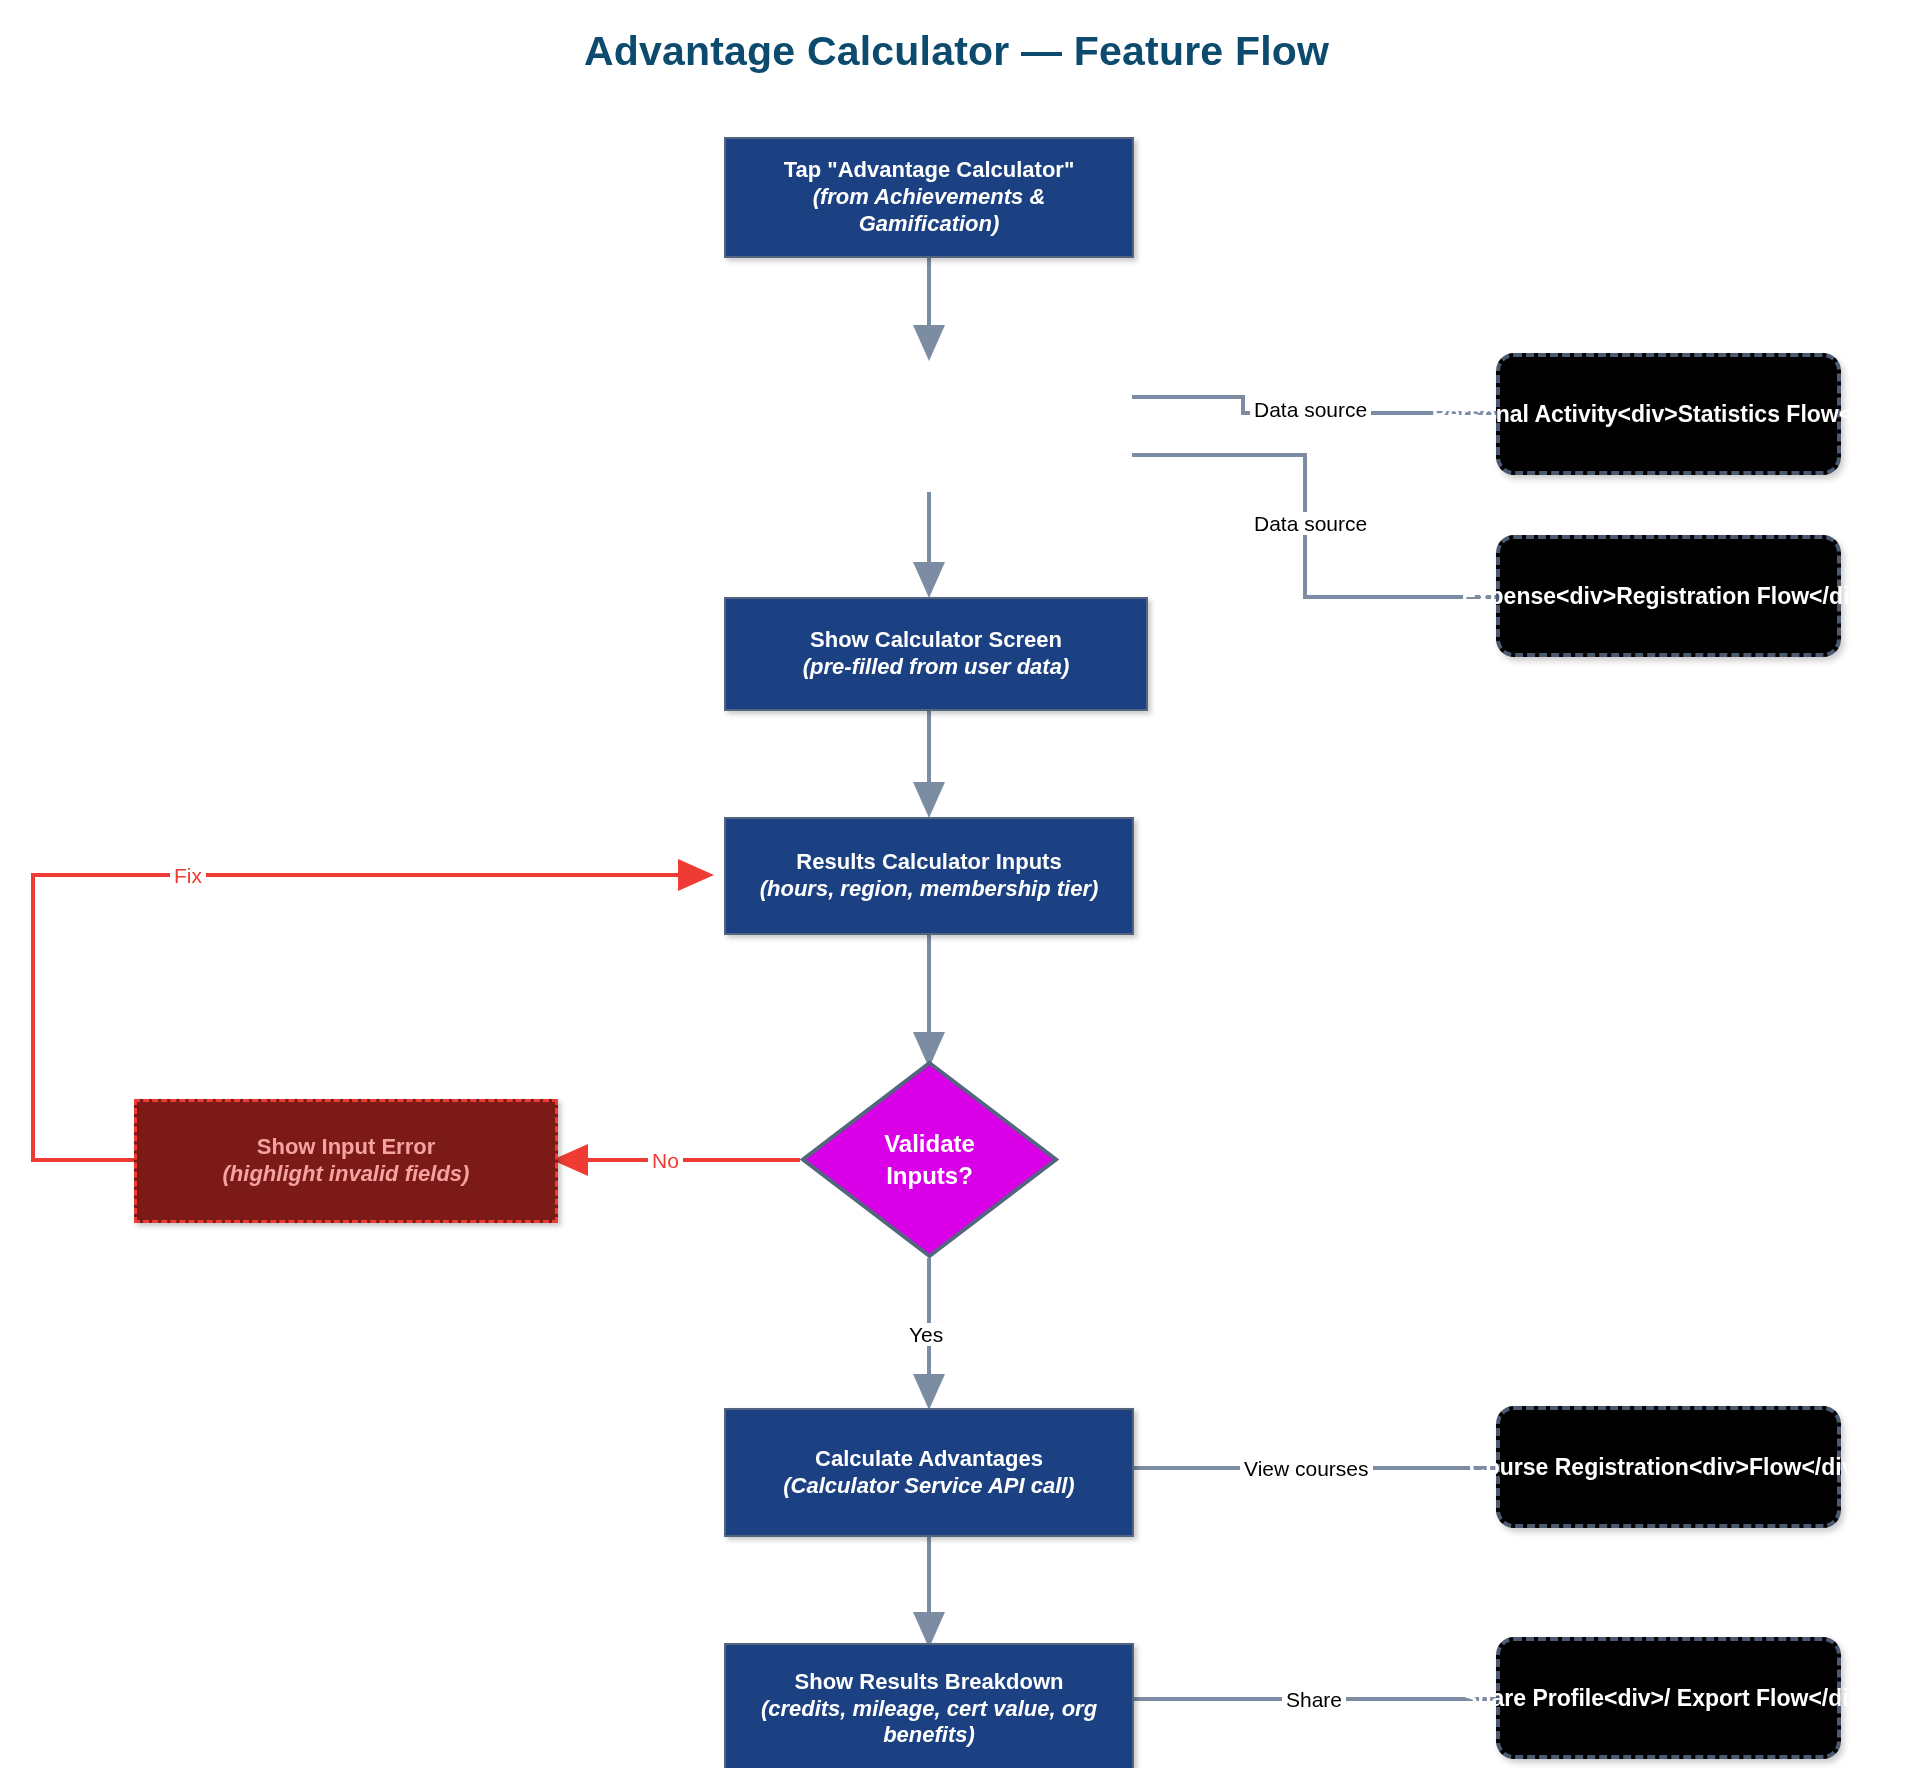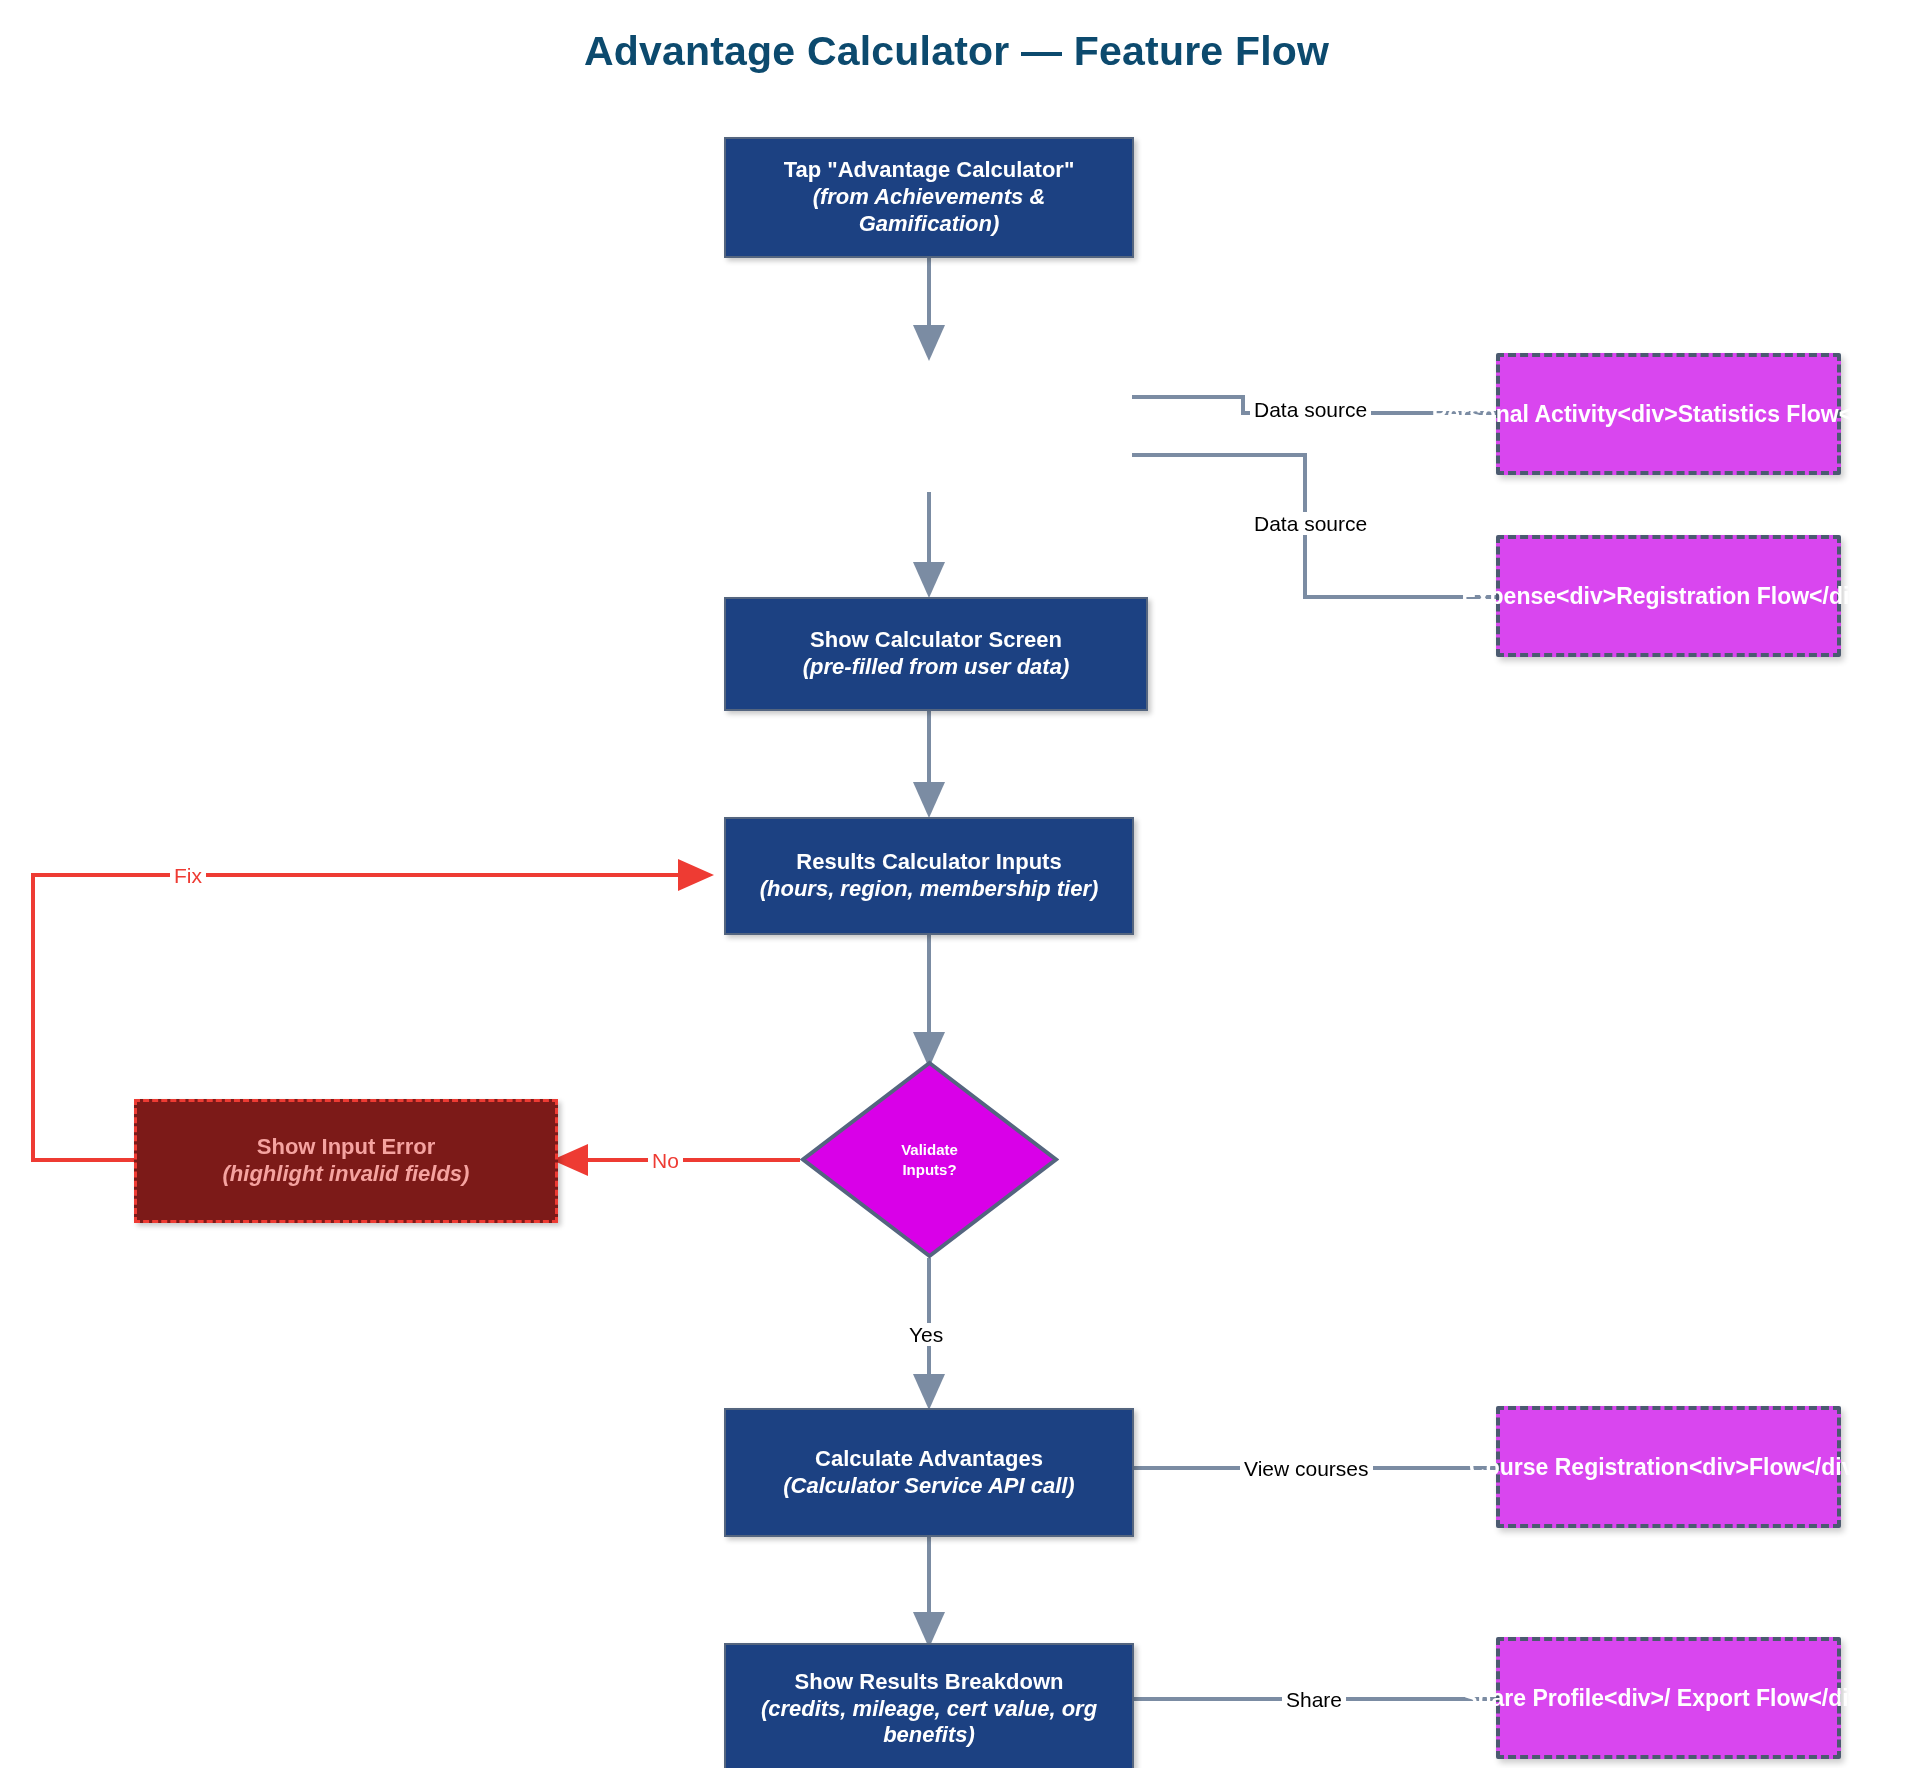--- a/index.html
+++ b/index.html
@@ -78,23 +78,23 @@
     white-space: nowrap;
   }
   .errbox .ln2 {
     font-size: 22px;
     font-weight: bold;
     font-style: italic;
     white-space: nowrap;
   }
   
   .extbox {
-    background: #d946ef;
+    background: #000000;
     border: 4px dashed #4B5A70;
-    border-radius: 2px;
+    border-radius: 18px;
     box-shadow: 3px 4px 6px rgba(0,0,0,0.20);
     color: #ffffff;
     font-size: 23px;
     font-weight: bold;
     white-space: nowrap;
     overflow: visible;
     padding: 0;
   }
   
   .diamond-wrap {
@@ -111,21 +111,21 @@
     position: absolute;
     left: 0;
     top: 0;
     width: 100%;
     height: 100%;
     display: flex;
     flex-direction: column;
     align-items: center;
     justify-content: center;
     color: #ffffff;
-    font-size: 15px;
+    font-size: 24px;
     font-weight: bold;
     line-height: 1.3;
     text-align: center;
   }
   .edge-label {
     position: absolute;
     font-size: 21px;
     color: #000000;
     background: #ffffff;
     padding: 0 4px;

